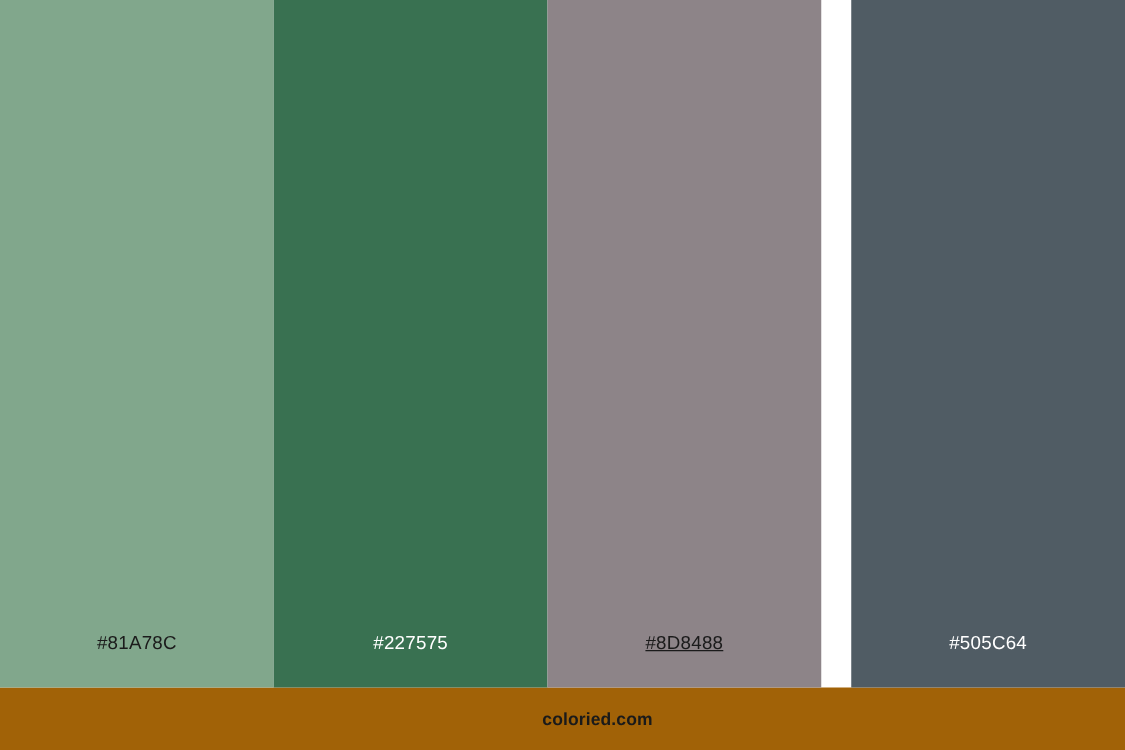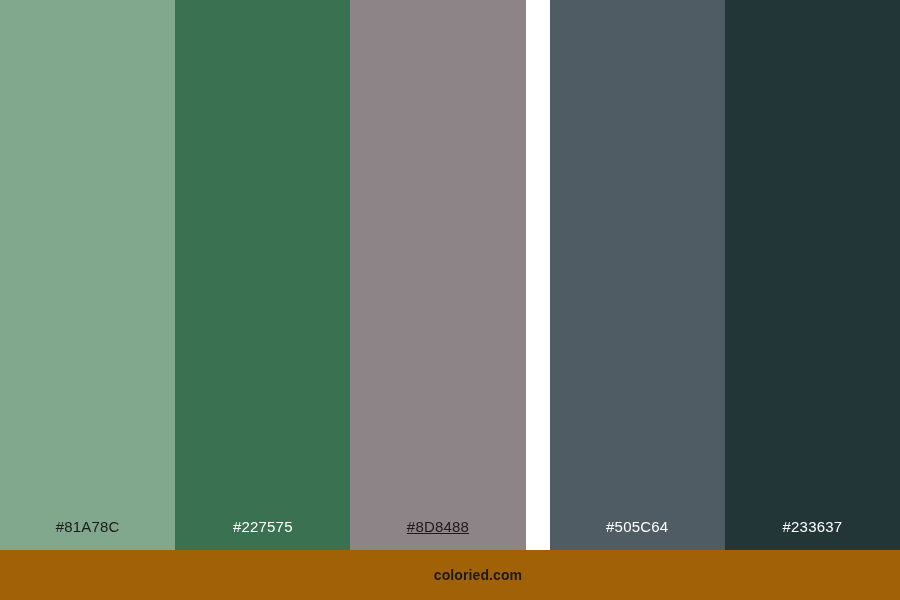--- a/index.html
+++ b/index.html
@@ -40,21 +40,21 @@
 
   .swatch-label {
     display: block;
     width: 100%;
     text-align: center;
     font-family: "Liberation Sans", sans-serif;
     font-size: 15px;
     font-weight: 400;
     letter-spacing: 0.2px;
     line-height: 1;
-    padding-bottom: 16px;
+    padding-bottom: 28px;
     user-select: text;
   }
 
   .footer-bar {
     flex: 1 1 auto;
     width: 100%;
     background: #a16207;
     display: flex;
     align-items: center;
     justify-content: center;
@@ -86,23 +86,20 @@
     </div>
 
     <div class="swatch" style="background-color: rgb(141, 132, 136);">
       <span class="swatch-label" style="color: rgb(27, 27, 27); text-decoration: underline;">#8D8488</span>
     </div>
 
     <div class="swatch" style="background-color: rgb(80, 92, 100); margin-left: 24px;">
       <span class="swatch-label" style="color: rgb(255, 255, 255);">#505C64</span>
     </div>
 
-    <div class="swatch" style="background-color: rgb(35, 54, 55);">
-      <span class="swatch-label" style="color: rgb(255, 255, 255);">#233637</span>
-    </div>
 
   </div>
 
   <div class="footer-bar">
     <span class="site-name">coloried.com</span>
   </div>
 
 </div>
 
 </body></html>

